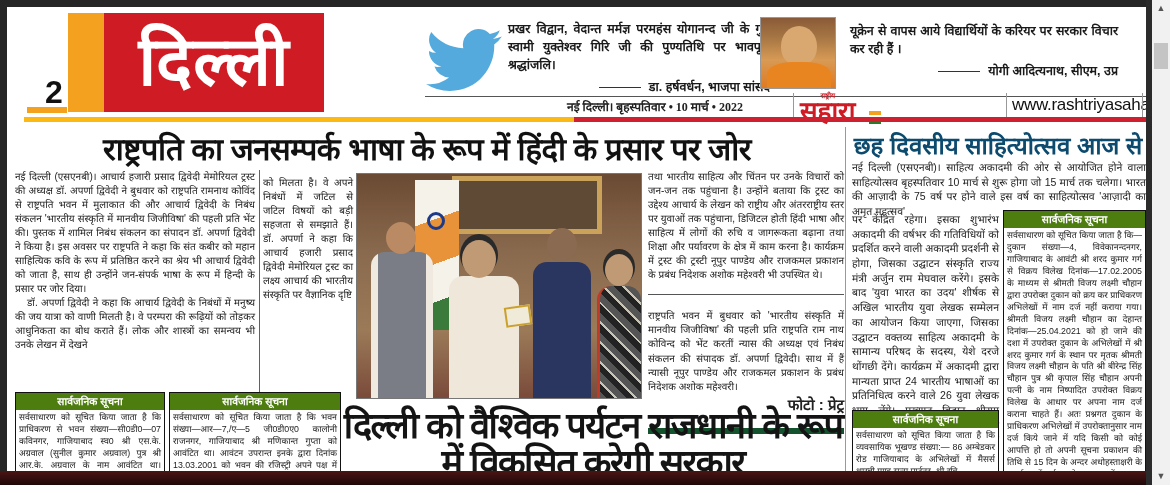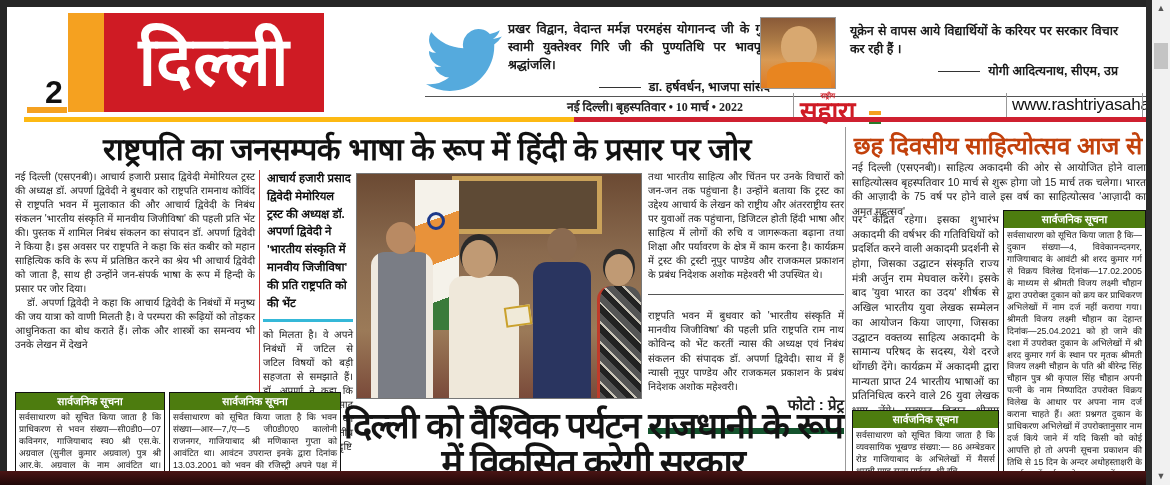--- a/index.html
+++ b/index.html
@@ -82,21 +82,21 @@
   .notice-body { padding:2px 3px; font-size:8.8px; line-height:1.36; text-align:justify; color:#222; }
   .noticeA { left:8px;   top:385px; width:150px; height:86px; }
   .noticeB { left:162px; top:385px; width:172px; height:86px; }
   .noticeC { left:996px; top:203px; width:143px; height:268px; }
   .noticeD { left:845px; top:403px; width:147px; height:68px; }
 
   
   .tourism { left:333px; top:400px; width:506px; text-align:center; font-size:36px; font-weight:900; color:#141414;
              line-height:1.04; letter-spacing:-1.5px; }
   .colrule-right { left:838px; top:120px; width:1px; height:351px; background:#999; }
-  .lit-headline { left:843px; top:121px; width:296px; text-align:center; font-size:24px; font-weight:bold; color:#c2410c; }
+  .lit-headline { left:843px; top:121px; width:296px; text-align:center; font-size:24px; font-weight:bold; color:#0c4a6e; }
   .lit-intro { left:845px; top:153px; width:294px; font-size:10.5px; }
   .lit-body  { left:845px; top:205px; width:147px; font-size:10.5px; }
 
   
   .bottom-bar { left:0; top:471px; width:1152px; height:14px; background:linear-gradient(180deg,#4a1414,#200808); }
   .side-strip { left:1146px; top:0; width:6px; height:485px; background:#2b2b2b; }
   .scrollbar { left:1152px; top:0; width:18px; height:485px; background:#f1f1f1; }
   .sb-btn { position:absolute; left:0; width:18px; height:17px; color:#555; font-size:9px; text-align:center; line-height:17px; }
   .sb-up { top:0; } .sb-down { bottom:0; }
   .sb-thumb { position:absolute; left:2px; top:43px; width:14px; height:26px; background:#c4c4c4; }
@@ -163,21 +163,20 @@
 
     <div class="abs main-headline">राष्ट्रपति का जनसम्पर्क भाषा के रूप में हिंदी के प्रसार पर जोर</div>
 
     <div class="abs bodytext col1">
       <p>नई दिल्ली (एसएनबी)। आचार्य हजारी प्रसाद द्विवेदी मेमोरियल ट्रस्ट की अध्यक्ष डॉ. अपर्णा द्विवेदी ने बुधवार को राष्ट्रपति रामनाथ कोविंद से राष्ट्रपति भवन में मुलाकात की और आचार्य द्विवेदी के निबंध संकलन 'भारतीय संस्कृति में मानवीय जिजीविषा' की पहली प्रति भेंट की। पुस्तक में शामिल निबंध संकलन का संपादन डॉ. अपर्णा द्विवेदी ने किया है। इस अवसर पर राष्ट्रपति ने कहा कि संत कबीर को महान साहित्यिक कवि के रूप में प्रतिष्ठित करने का श्रेय भी आचार्य द्विवेदी को जाता है, साथ ही उन्होंने जन-संपर्क भाषा के रूप में हिन्दी के प्रसार पर जोर दिया।</p>
       <p>डॉ. अपर्णा द्विवेदी ने कहा कि आचार्य द्विवेदी के निबंधों में मनुष्य की जय यात्रा को वाणी मिलती है। वे परम्परा की रूढ़ियों को तोड़कर आधुनिकता का बोध कराते हैं। लोक और शास्त्रों का समन्वय भी उनके लेखन में देखने</p>
     </div>
 
     <div class="abs colrule1"></div>
     <div class="abs pullquote-wrap">
-      <div class="pullquote">आचार्य हजारी प्रसाद द्विवेदी मेमोरियल ट्रस्ट की अध्यक्ष डॉ. अपर्णा द्विवेदी ने 'भारतीय संस्कृति में मानवीय जिजीविषा' की प्रति राष्ट्रपति को की भेंट</div>
       <div class="bodytext col2-cont">को मिलता है। वे अपने निबंधों में जटिल से जटिल विषयों को बड़ी सहजता से समझाते हैं। डॉ. अपर्णा ने कहा कि आचार्य हजारी प्रसाद द्विवेदी मेमोरियल ट्रस्ट का लक्ष्य आचार्य की भारतीय संस्कृति पर वैज्ञानिक दृष्टि</div>
     </div>
 
     <div class="abs photo">
       <div class="painting"></div>
       <div class="flag">
         <div class="chakra"></div>
       </div>
       <div class="person p1"></div>
       <div class="head h1"></div>

